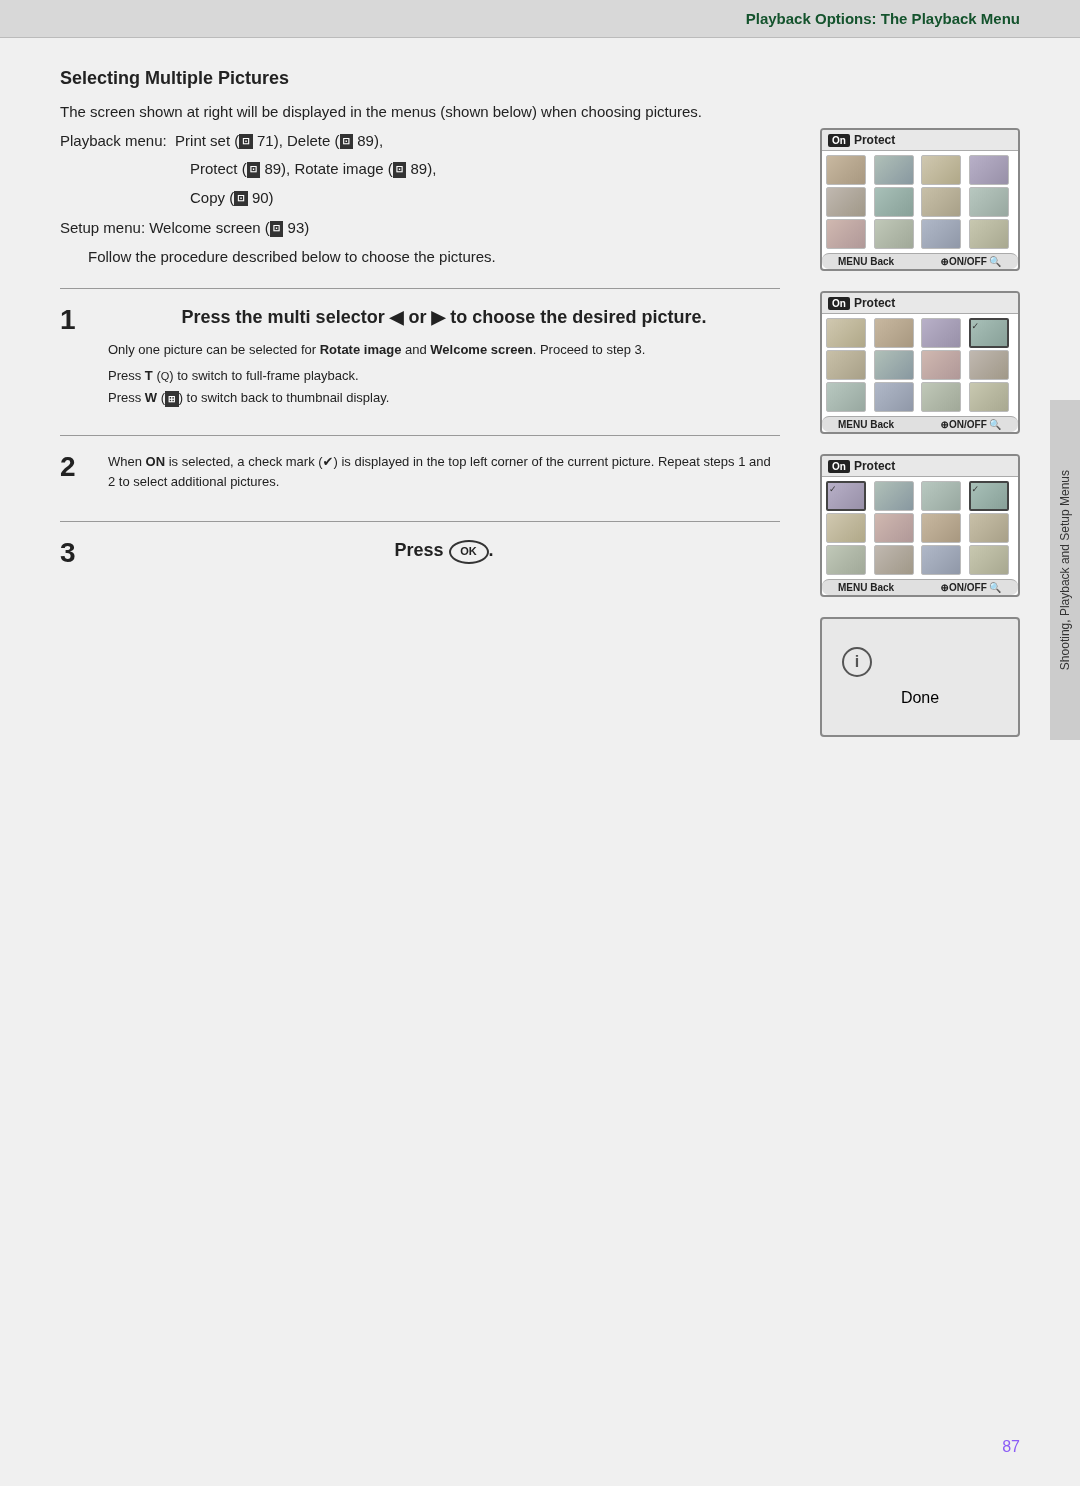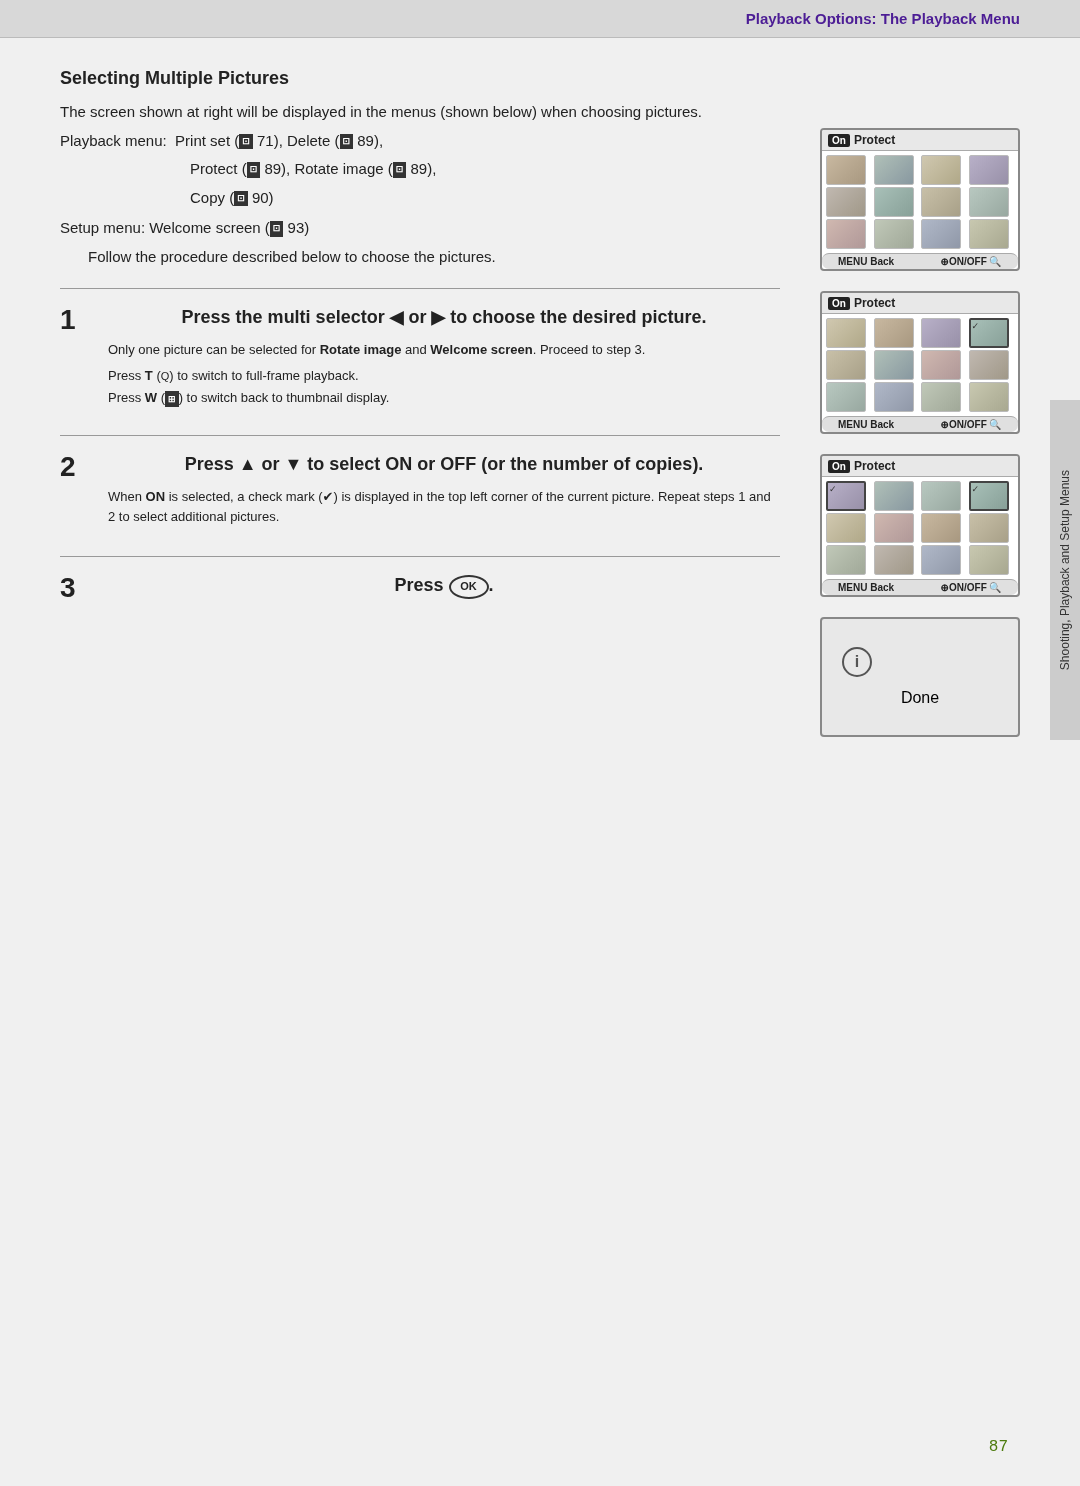--- a/index.html
+++ b/index.html
@@ -12,21 +12,21 @@
       color: #222;
       position: relative;
     }
 
     .page-header {
       background: #d8d8d8;
       text-align: right;
       padding: 10px 60px 10px 0;
       font-size: 15px;
       font-weight: bold;
-      color: #4c1d95;
+      color: #14532d;
       border-bottom: 1px solid #bbb;
     }
 
     .main-content {
       display: flex;
       padding: 30px 50px 30px 60px;
       gap: 0;
     }
 
     .left-column {
@@ -244,24 +244,23 @@
       writing-mode: vertical-rl;
       transform: rotate(180deg);
       font-size: 12px;
       color: #333;
       white-space: nowrap;
     }
 
     .page-number {
       position: absolute;
       bottom: 30px;
-      right: 72px;
+      right: 60px;
       font-size: 16px;
-      color: #4d7c0f;
-      font-family: Liberation Mono, monospace;
+      color: #8b5cf6;
     }
 
     .icon-menu {
       display: inline-block;
       background: #333;
       color: #fff;
       font-size: 9px;
       font-weight: bold;
       padding: 1px 3px;
       vertical-align: middle;
@@ -343,23 +342,20 @@
           Press <b>W</b> (<span class="icon-menu" style="font-size:9px;">⊞</span>) to switch back to thumbnail display.
         </p>
       </div>
     </div>
 
     <hr class="divider-line">
 
     <div class="step-block">
       <div class="step-number">2</div>
       <div class="step-content">
-        <div class="step-title">
-          Press ▲ or ▼ to select <b>ON</b> or <b>OFF</b> (or the number of copies).
-        </div>
         <p class="step-desc">
           When <b>ON</b> is selected, a check mark (✔) is displayed in the top left corner of the current picture. Repeat steps 1 and 2 to select additional pictures.
         </p>
       </div>
     </div>
 
     <hr class="divider-line">
 
     <div class="step3-row">
       <div class="step-number">3</div>

